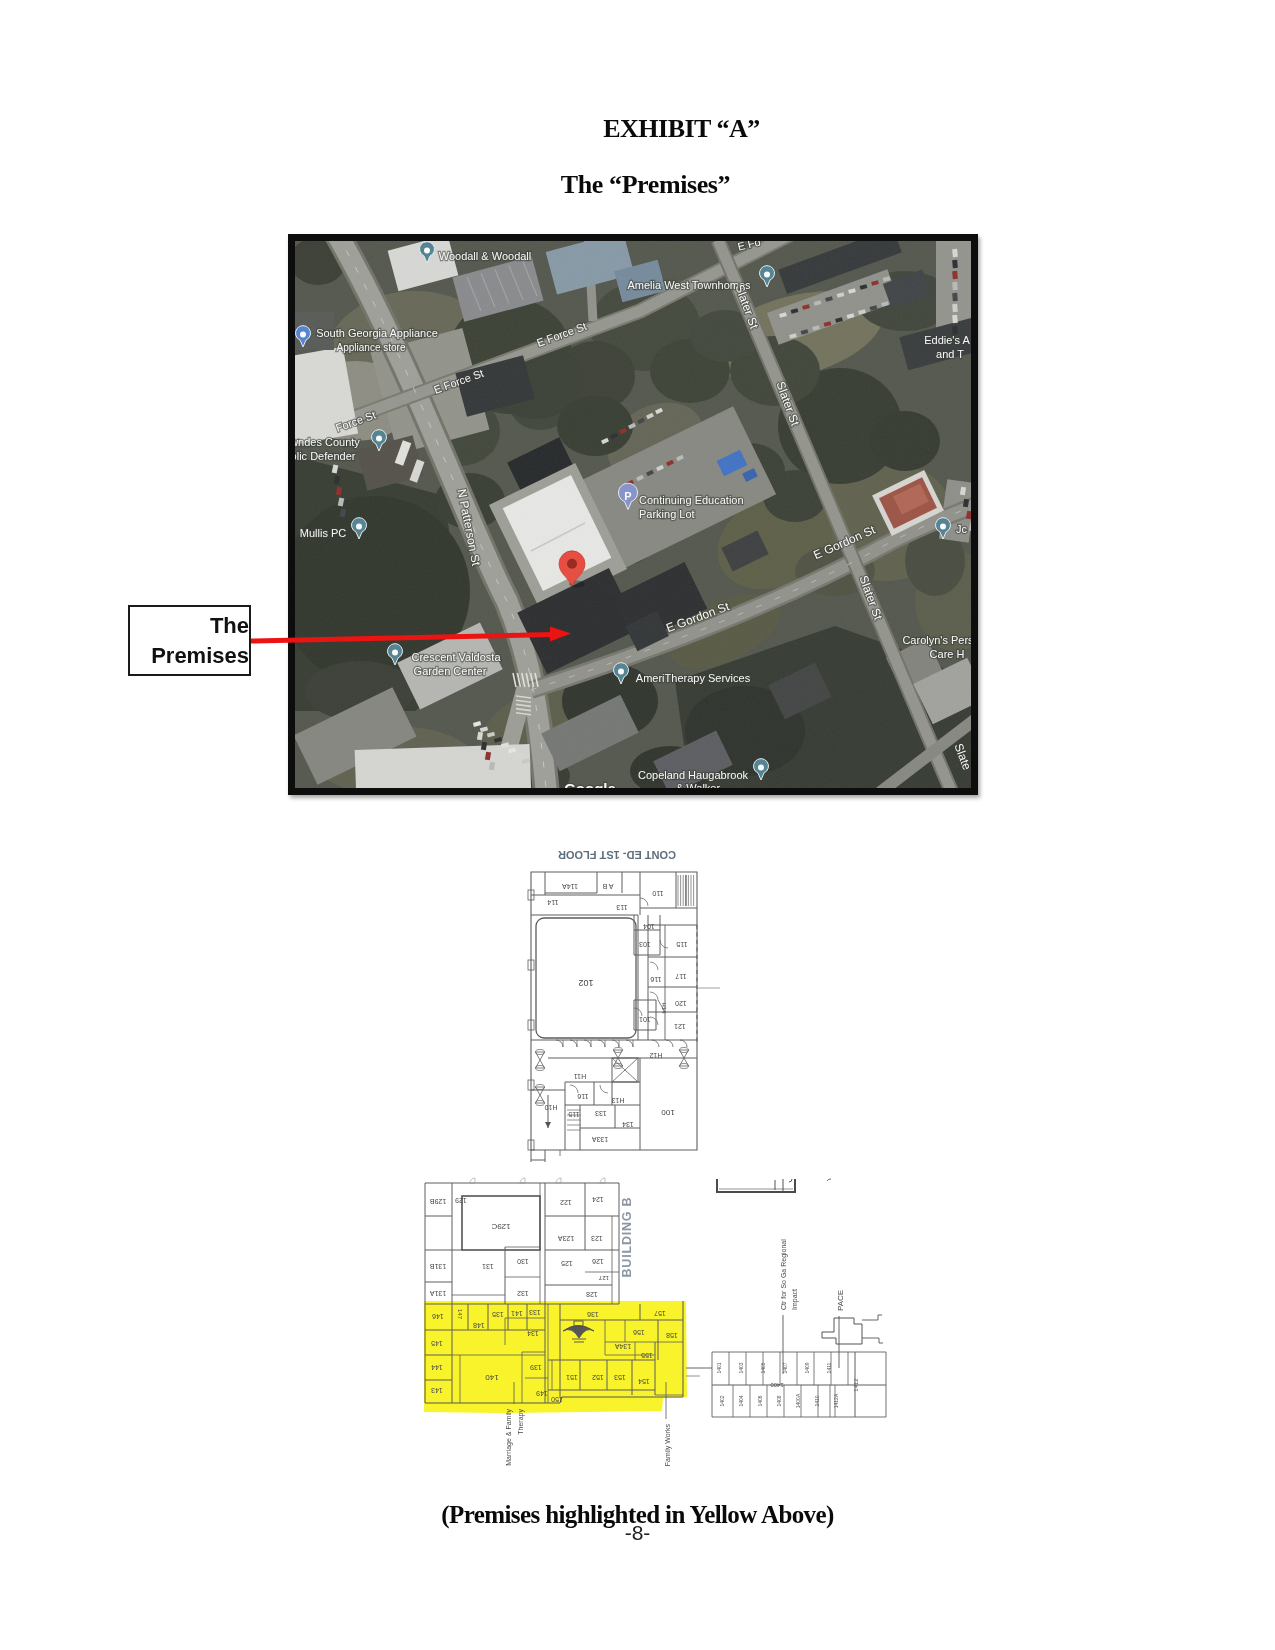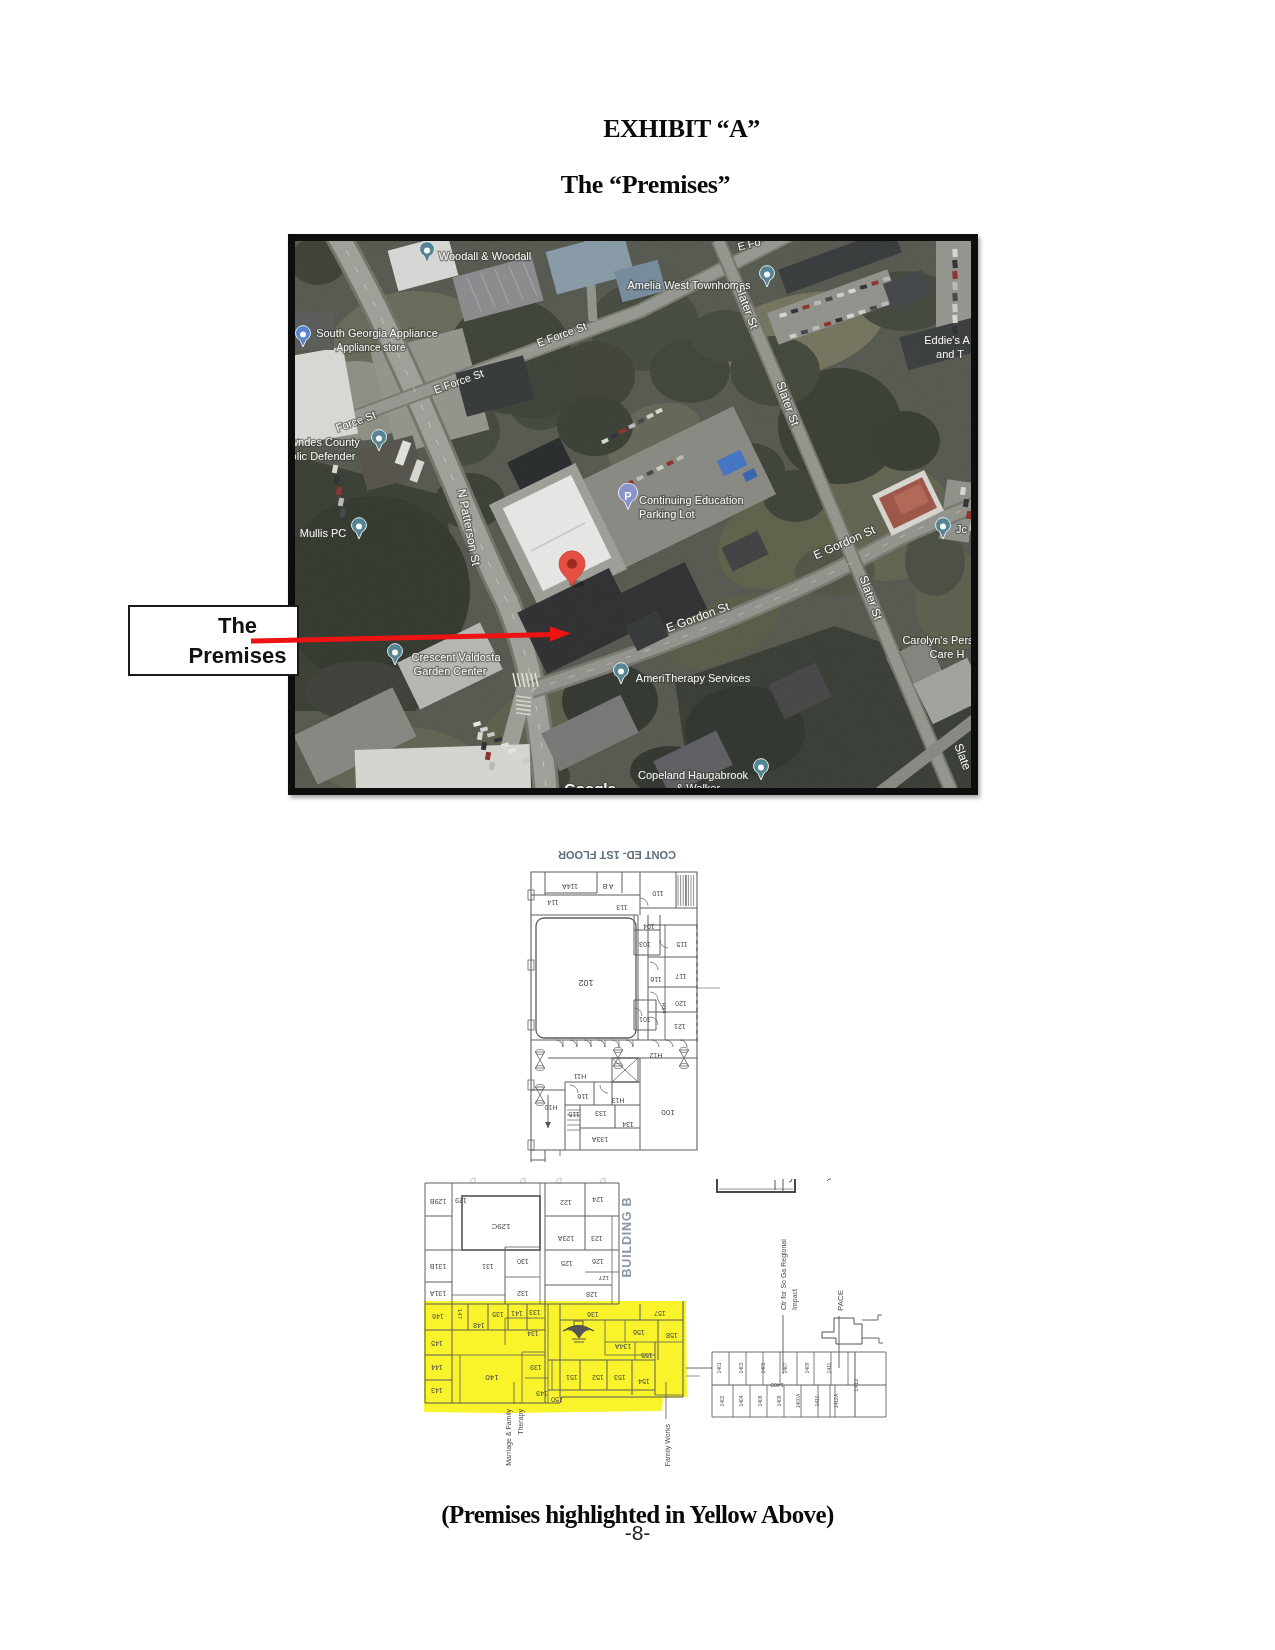--- a/index.html
+++ b/index.html
@@ -5,22 +5,22 @@
   html,body{margin:0;padding:0;background:#fff;}
   #page{position:relative;width:1275px;height:1650px;background:#fff;overflow:hidden;
         font-family:"Liberation Sans",sans-serif;}
   .t1{position:absolute;left:0;top:114px;width:1275px;text-align:center;
       font-family:"Liberation Serif",serif;font-weight:bold;font-size:26px;letter-spacing:-0.5px;color:#0a0a0a;margin-left:44px;}
   .t2{position:absolute;left:0;top:170px;width:1275px;text-align:center;
       font-family:"Liberation Serif",serif;font-weight:bold;font-size:26px;letter-spacing:-0.4px;color:#0a0a0a;margin-left:8px;}
   #map{position:absolute;left:288px;top:234px;width:676px;height:547px;
        border:7px solid #0d0d0d;background:#43473d;box-shadow:2px 3px 4px rgba(0,0,0,.35);}
   #labelbox{position:absolute;left:128px;top:605px;width:119px;height:63px;background:#fff;
-       border:2px solid #1a1a1a;text-align:center;font-weight:bold;font-size:22px;color:#111;
-       line-height:30px;padding-top:4px;padding-left:48px;}
+       border:2px solid #1a1a1a;text-align:right;font-weight:bold;font-size:22px;color:#111;
+       line-height:30px;padding-top:4px;}
   .cap{position:absolute;left:0;top:1501px;width:1275px;text-align:center;
       font-family:"Liberation Serif",serif;font-weight:bold;font-size:25px;letter-spacing:-0.6px;color:#0a0a0a;}
   .pn{position:absolute;left:0;top:1521px;width:1275px;text-align:center;
       font-family:"Liberation Sans",sans-serif;font-size:21px;color:#222;}
   svg{display:block;}
   .abs{position:absolute;}
 </style>
 </head>
 <body>
 <div id="page">

